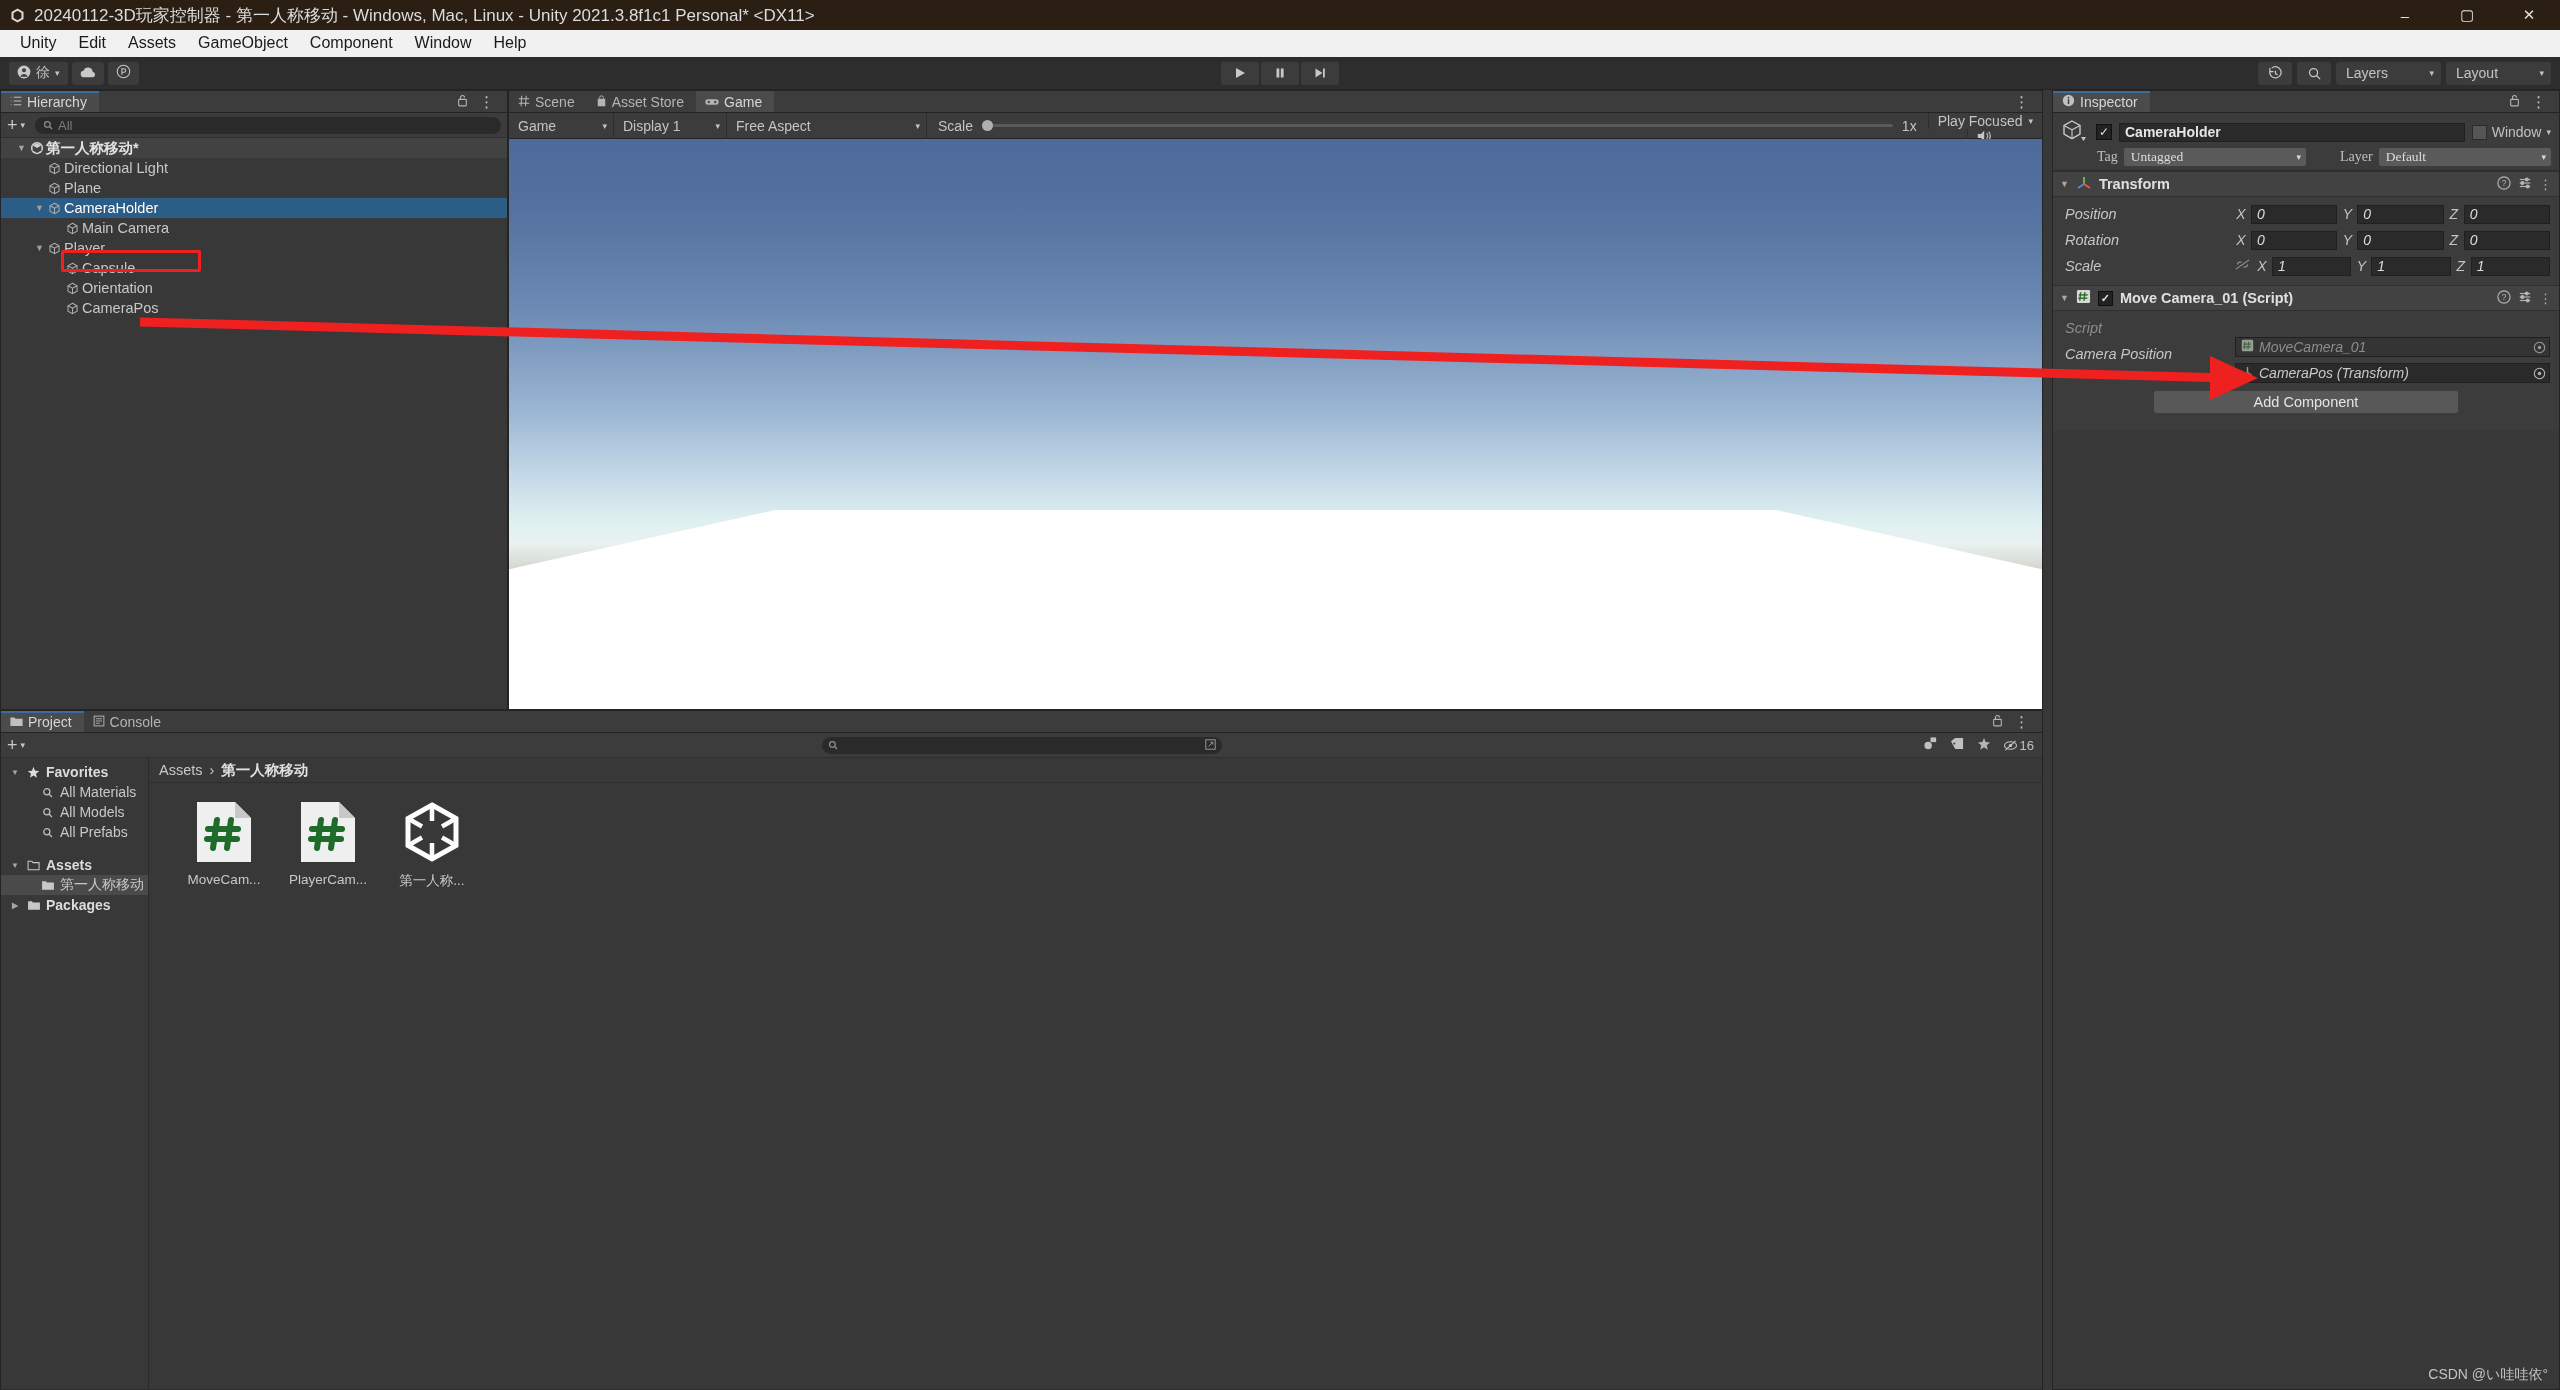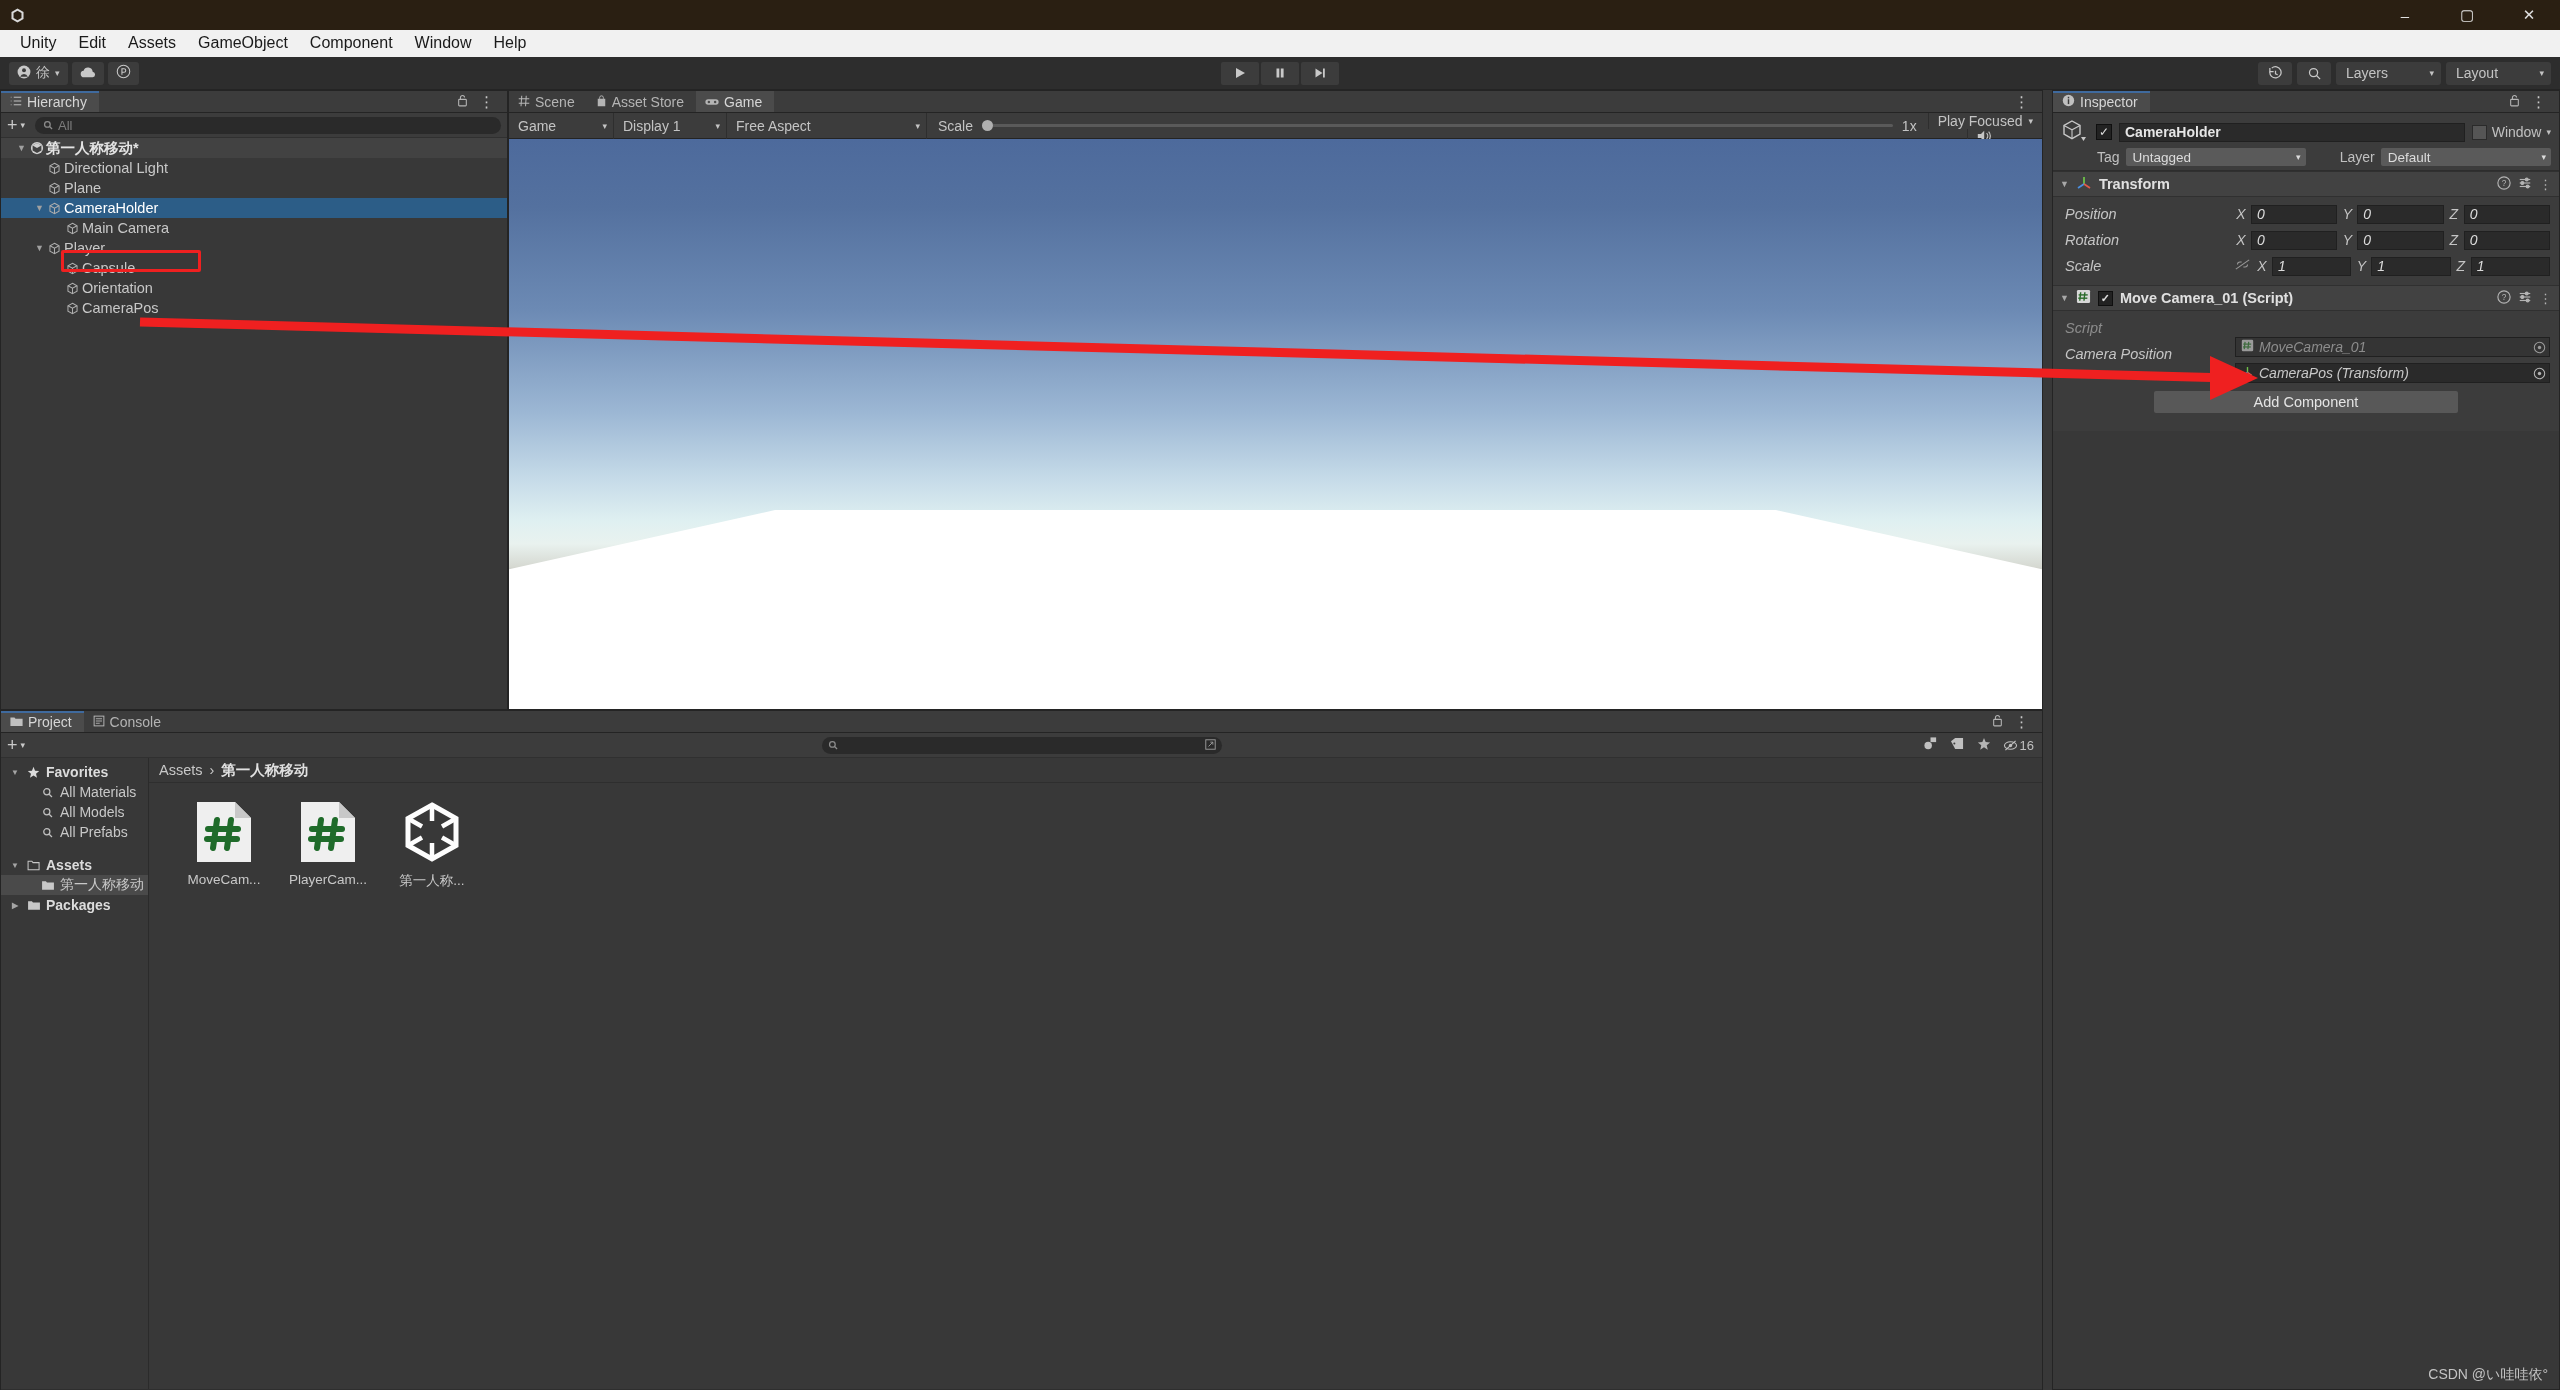--- a/index.html
+++ b/index.html
@@ -178,21 +178,21 @@
   }
   .name-field {
     flex: 1; height: 19px; background: #2a2a2a; border: 1px solid #202020;
     color: #e6e6e6; font-size: 14px; font-weight: bold;
     display: flex; align-items: center; padding: 0 5px;
   }
   .static-grp { display: flex; align-items: center; gap: 5px; color: #c0c0c0; font-size: 14px;}
   .static-box { width: 15px; height: 15px; background: #555; border: 1px solid #2a2a2a; }
   .insp-taglayer {
     display: flex; align-items: center; gap: 6px; height: 26px; padding-left: 36px;
-    color: #c0c0c0; font-size: 14px;
+    color: #c0c0c0; font-size: 14px; font-family: Liberation Serif, serif;
   }
   .dd-field {
     background: #5a5a5a; height: 18px; border-radius: 2px; color: #dcdcdc;
     font-size: 13.5px; display: flex; align-items: center;
     justify-content: space-between; padding: 0 5px 0 7px;
   }
   .comp-header {
     height: 26px; background: #424242; display: flex; align-items: center;
     gap: 7px; padding: 0 7px; border-top: 1px solid #303030; border-bottom: 1px solid #303030;
     color: #e0e0e0; font-size: 14.5px; font-weight: bold;
@@ -282,20 +282,21 @@
 </style>
 </head>
 <body>
 
 <div class="titlebar">
   <span class="unity-logo">
     <svg width="17" height="17" viewBox="0 0 24 24">
         <path fill="#d9d9d9" d="M12 2l8.5 5v10L12 22 3.5 17V7zM12 5.2L6.4 8.5v7L12 18.8l5.6-3.3v-7z"></path>
       </svg>
   </span>
+  <span class="title-text">20240112-3D玩家控制器 - 第一人称移动 - Windows, Mac, Linux - Unity 2021.3.8f1c1 Personal* &lt;DX11&gt;</span>
   <div class="win-btns">
     <div class="win-btn">–</div>
     <div class="win-btn">▢</div>
     <div class="win-btn">✕</div>
   </div>
 </div>
 
 <div class="menubar">
   <span class="mi">Unity</span>
   <span class="mi">Edit</span>

